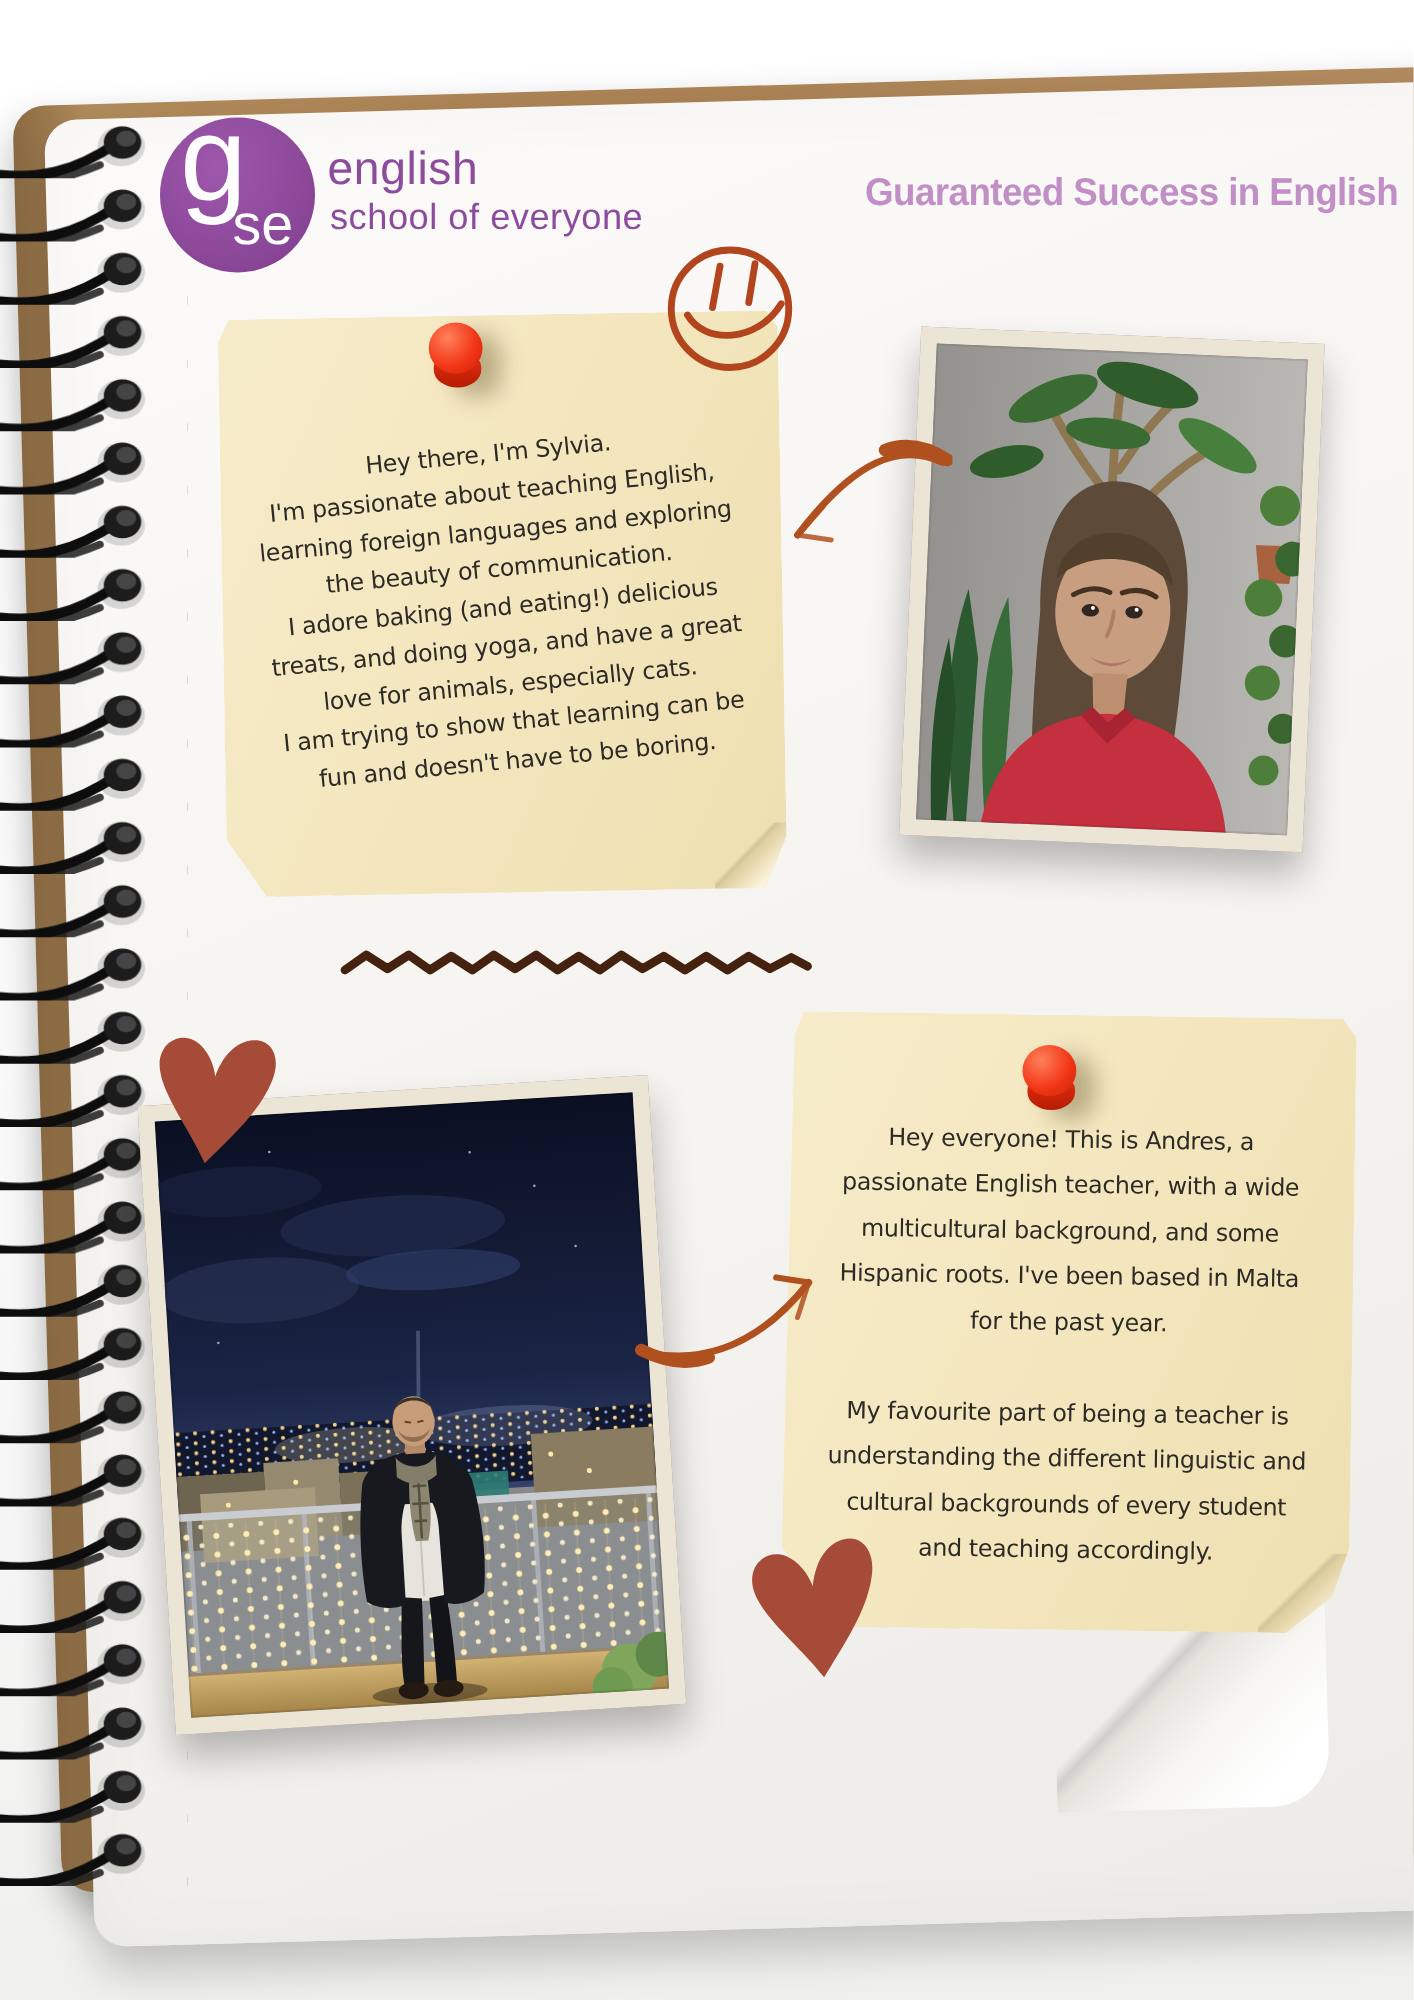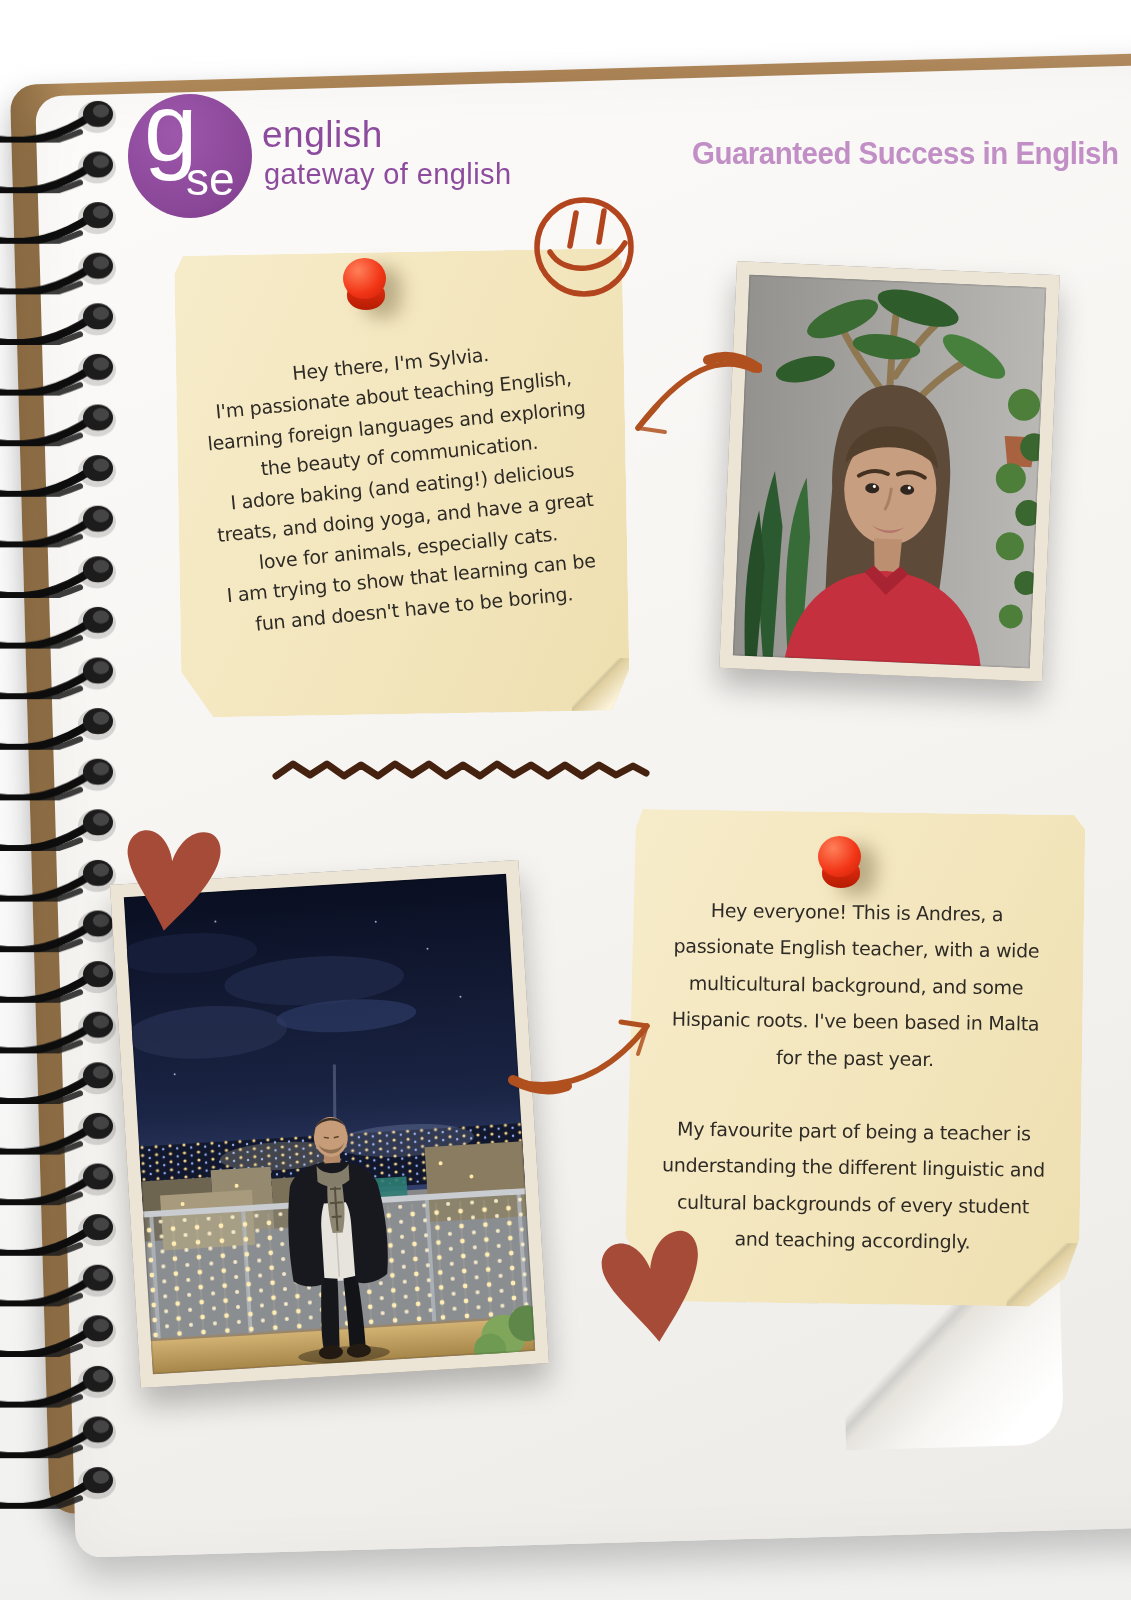--- a/index.html
+++ b/index.html
@@ -77,21 +77,21 @@
       </pattern>
     </defs>
     <rect width="150" height="1420" fill="url(#coilp)"></rect>
   </svg>
 
   <div class="logo-circle">
     <span class="logo-g">g</span>
     <span class="logo-se">se</span>
   </div>
   <div class="brand-name">english</div>
-  <div class="brand-sub">gateway of english</div>
+  <div class="brand-sub">school of everyone</div>
   <div class="slogan">Guaranteed Success in English</div>
 
   <svg class="doodle" style="left:526px;top:186px" width="116" height="120" viewBox="0 0 116 120">
     <g stroke="#b2451d" stroke-width="5.5" fill="none" stroke-linecap="round">
       <circle cx="58" cy="61" r="47"></circle>
       <path d="M 50 27 L 44 60"></path>
       <path d="M 78 25 L 73 56"></path>
       <path d="M 24 66 C 38 90 80 88 99 57"></path>
     </g>
   </svg>

